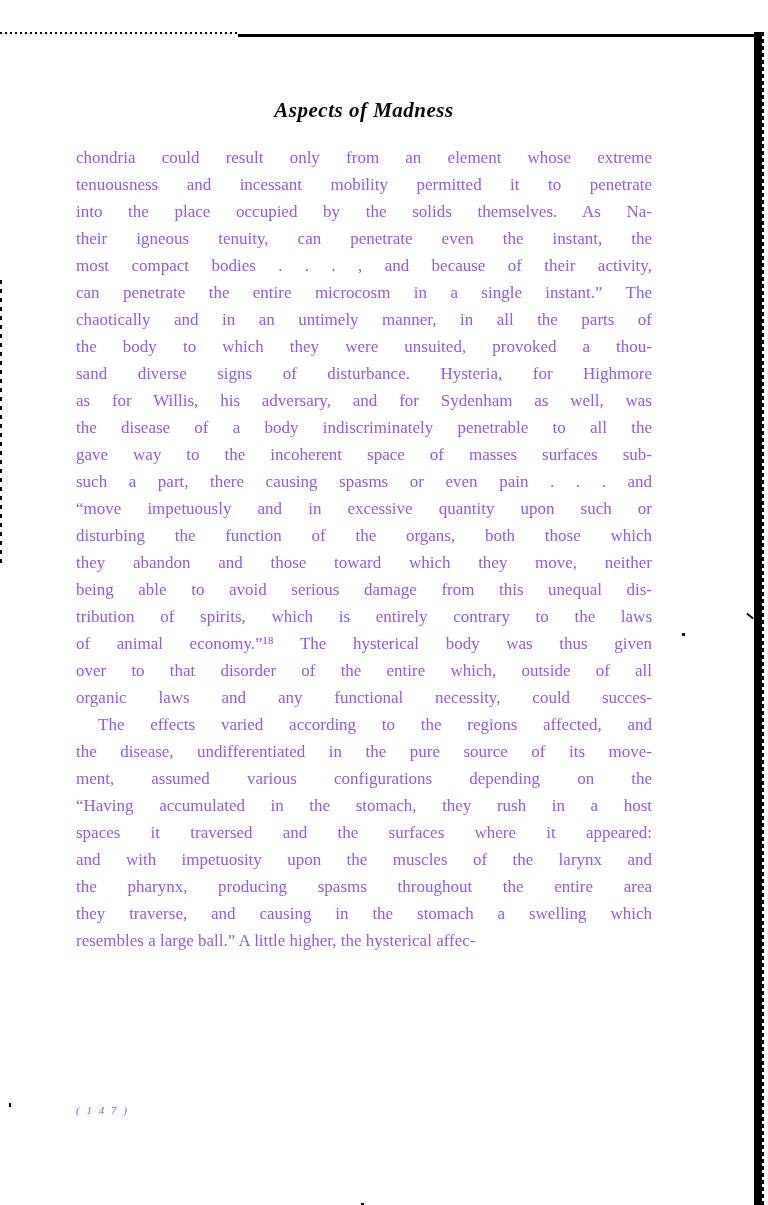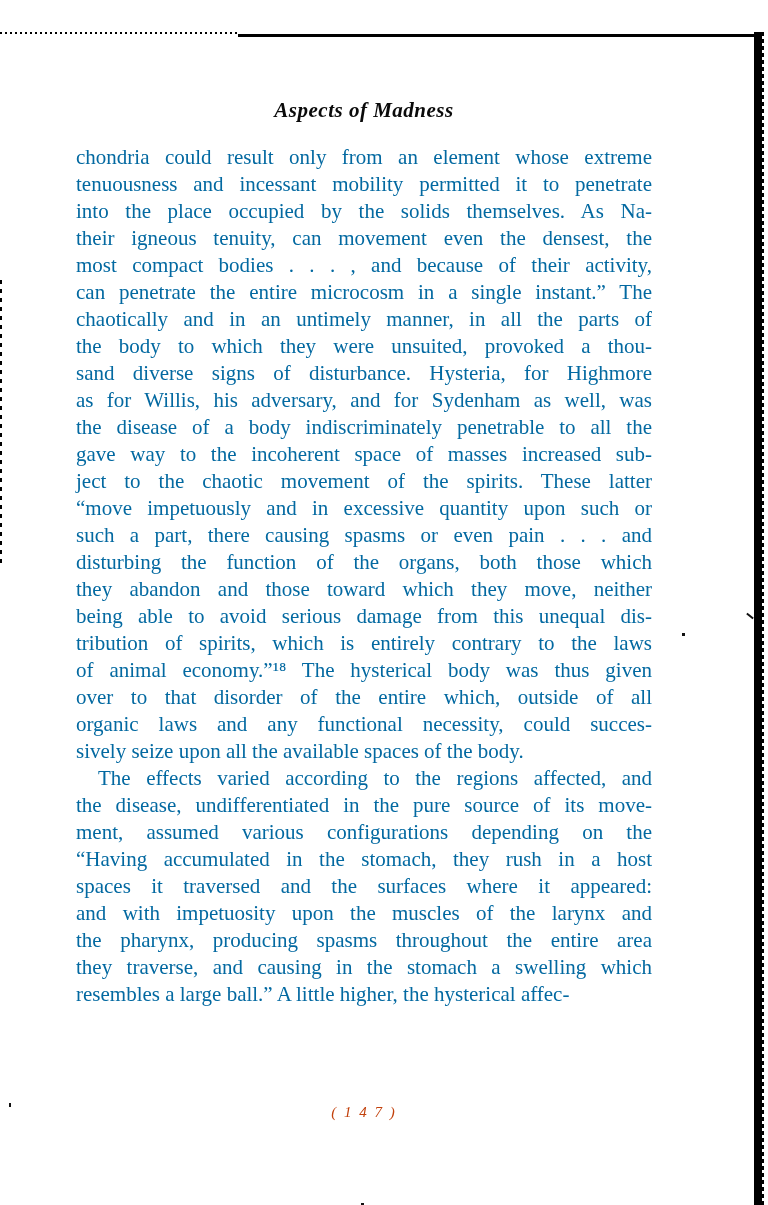--- a/index.html
+++ b/index.html
@@ -25,43 +25,43 @@
     font-weight: bold;
     font-size: 21px;
     letter-spacing: 0.5px;
     color: #0a0a0a;
   }
 
   
   .text-block {
     position: absolute;
     top: 112px; left: 76px; width: 576px;
-    font-size: 21px;
+    font-size: 17px;
     line-height: 27px;
-    color: #0369a1;
+    color: #8b5cf6;
   }
   .line {
     text-align: justify;
     text-align-last: justify;
     white-space: normal;
     height: 27px;
     overflow: visible;
   }
   .line.last { text-align-last: left; }
   .line.indent { text-indent: 22px; }
 
   
   .folio {
     position: absolute;
     top: 1072px; left: 76px; width: 576px;
-    text-align: center;
+    text-align: left;
     font-style: italic;
-    font-size: 15px;
+    font-size: 11px;
     letter-spacing: 2px;
-    color: #c2410c;
+    color: #8b5cf6;
   }
 
   
   .edge-right-bar {
     position: absolute; top: 0; right: 0; bottom: 0; width: 10px;
     background: #000;
   }
   .edge-right-bar::after {
     content: ""; position: absolute; top: 0; right: 0; bottom: 0; width: 2px;
     background: repeating-linear-gradient(to bottom, rgba(255,255,255,0) 0 4px, #ffffff 4px 7px);
@@ -97,40 +97,38 @@
 <body>
 
 <div class="page">
 
   <div class="running-head">Aspects of Madness</div>
 
   <div class="text-block" id="body-text">
       <div class="line">chondria could result only from an element whose extreme</div>
       <div class="line">tenuousness and incessant mobility permitted it to penetrate</div>
       <div class="line">into the place occupied by the solids themselves. As Na-</div>
-      <div class="line">their igneous tenuity, can movement even the densest, the</div>
+      <div class="line">their igneous tenuity, can penetrate even the instant, the</div>
       <div class="line">most compact bodies . . . , and because of their activity,</div>
       <div class="line">can penetrate the entire microcosm in a single instant.” The</div>
       <div class="line">chaotically and in an untimely manner, in all the parts of</div>
       <div class="line">the body to which they were unsuited, provoked a thou-</div>
       <div class="line">sand diverse signs of disturbance. Hysteria, for Highmore</div>
       <div class="line">as for Willis, his adversary, and for Sydenham as well, was</div>
       <div class="line">the disease of a body indiscriminately penetrable to all the</div>
-      <div class="line">gave way to the incoherent space of masses increased sub-</div>
-      <div class="line">ject to the chaotic movement of the spirits. These latter</div>
+      <div class="line">gave way to the incoherent space of masses surfaces sub-</div>
+      <div class="line">such a part, there causing spasms or even pain . . . and</div>
       <div class="line">“move impetuously and in excessive quantity upon such or</div>
-      <div class="line">such a part, there causing spasms or even pain . . . and</div>
       <div class="line">disturbing the function of the organs, both those which</div>
       <div class="line">they abandon and those toward which they move, neither</div>
       <div class="line">being able to avoid serious damage from this unequal dis-</div>
       <div class="line">tribution of spirits, which is entirely contrary to the laws</div>
       <div class="line">of animal economy.”¹⁸ The hysterical body was thus given</div>
       <div class="line">over to that disorder of the entire which, outside of all</div>
       <div class="line">organic laws and any functional necessity, could succes-</div>
-      <div class="line last">sively seize upon all the available spaces of the body.</div>
       <div class="line indent">The effects varied according to the regions affected, and</div>
       <div class="line">the disease, undifferentiated in the pure source of its move-</div>
       <div class="line">ment, assumed various configurations depending on the</div>
       <div class="line">“Having accumulated in the stomach, they rush in a host</div>
       <div class="line">spaces it traversed and the surfaces where it appeared:</div>
       <div class="line">and with impetuosity upon the muscles of the larynx and</div>
       <div class="line">the pharynx, producing spasms throughout the entire area</div>
       <div class="line">they traverse, and causing in the stomach a swelling which</div>
       <div class="line last">resembles a large ball.” A little higher, the hysterical affec-</div>
     </div>

